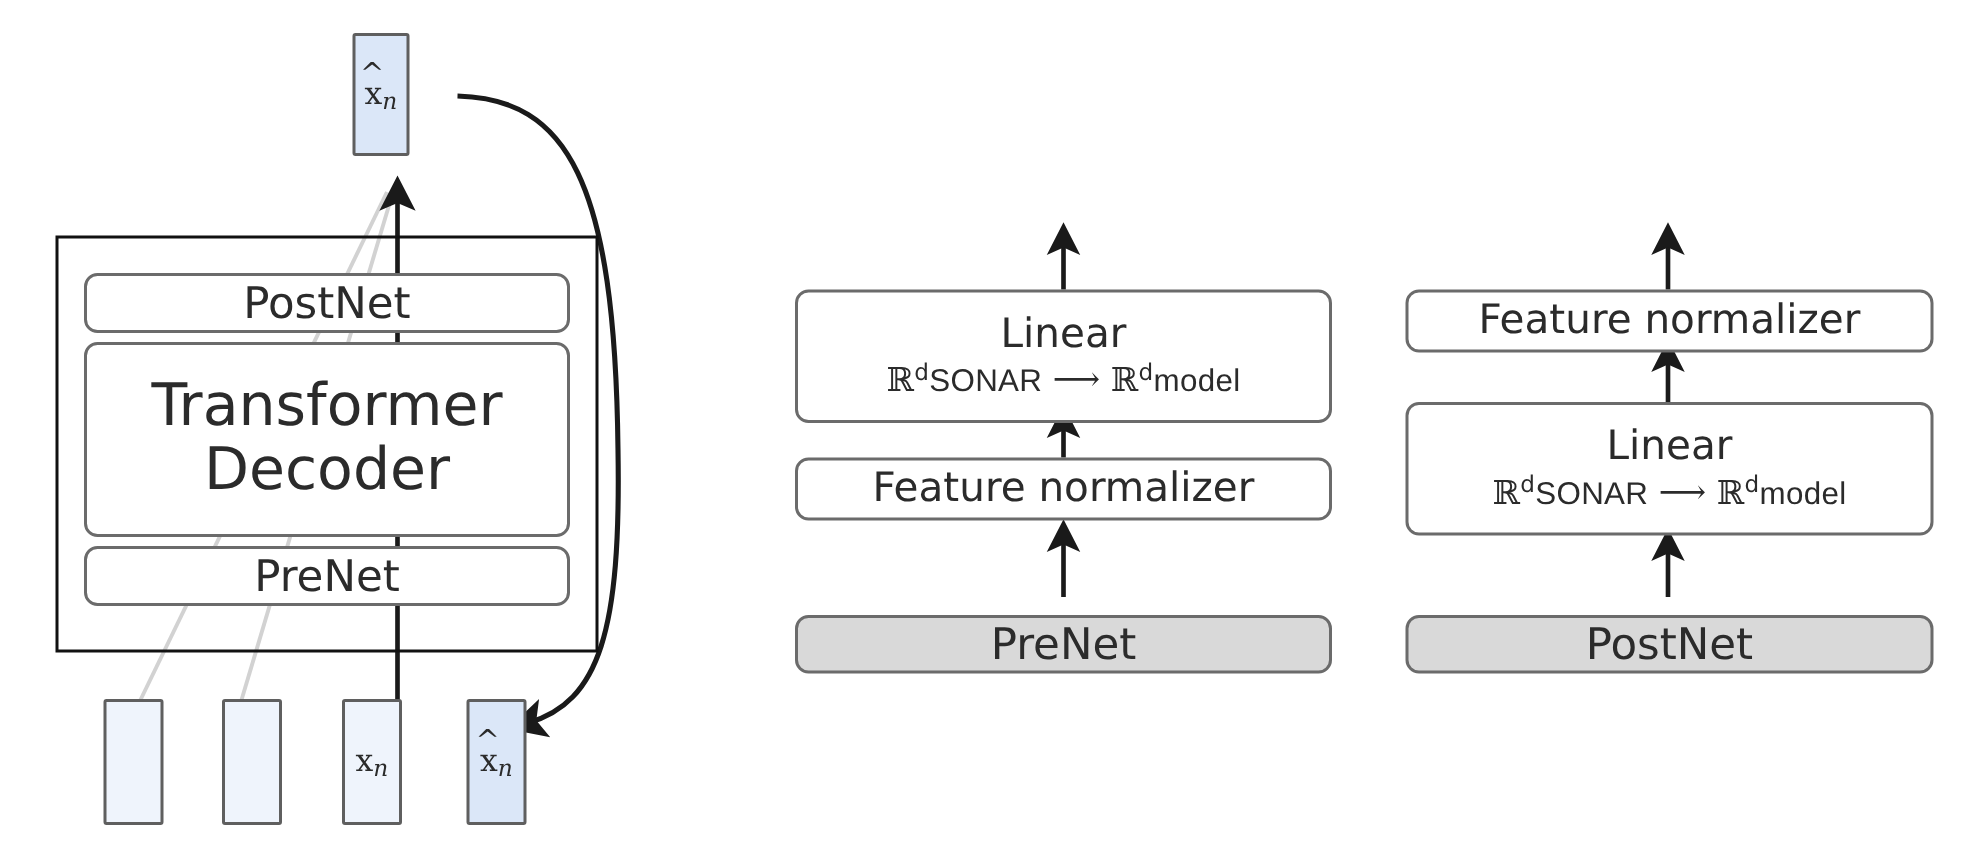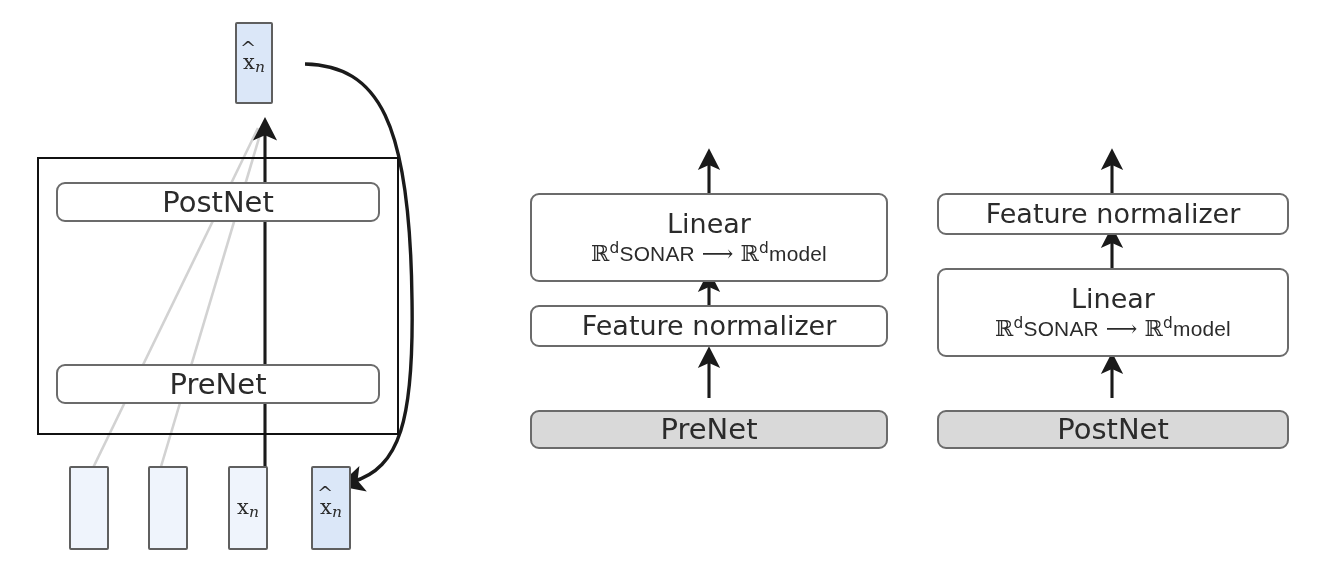--- a/index.html
+++ b/index.html
@@ -156,20 +156,24 @@
       <span class="hatwrap"><span class="hatmark">^</span>x</span><sub>n</sub>
     </span>
   </div>
 
   <div class="node outer-frame" style="left:37px; top:157px; width:362px; height:278px;"></div>
 
   <div class="node block-round" style="left:56px; top:182px; width:324px; height:40px;">
     <span class="lbl-lg">PostNet</span>
   </div>
 
+  <div class="node block-round stack2" style="left:56px; top:228px; width:324px; height:130px;">
+    <div class="lbl-xl">Transformer</div>
+    <div class="lbl-xl">Decoder</div>
+  </div>
 
   <div class="node block-round" style="left:56px; top:364px; width:324px; height:40px;">
     <span class="lbl-lg">PreNet</span>
   </div>
 
   <div class="node token token-light" style="left:69px; top:466px; width:40px; height:84px;">
     <span class="lbl-tok"></span>
   </div>
 
   <div class="node token token-light" style="left:148px; top:466px; width:40px; height:84px;">

